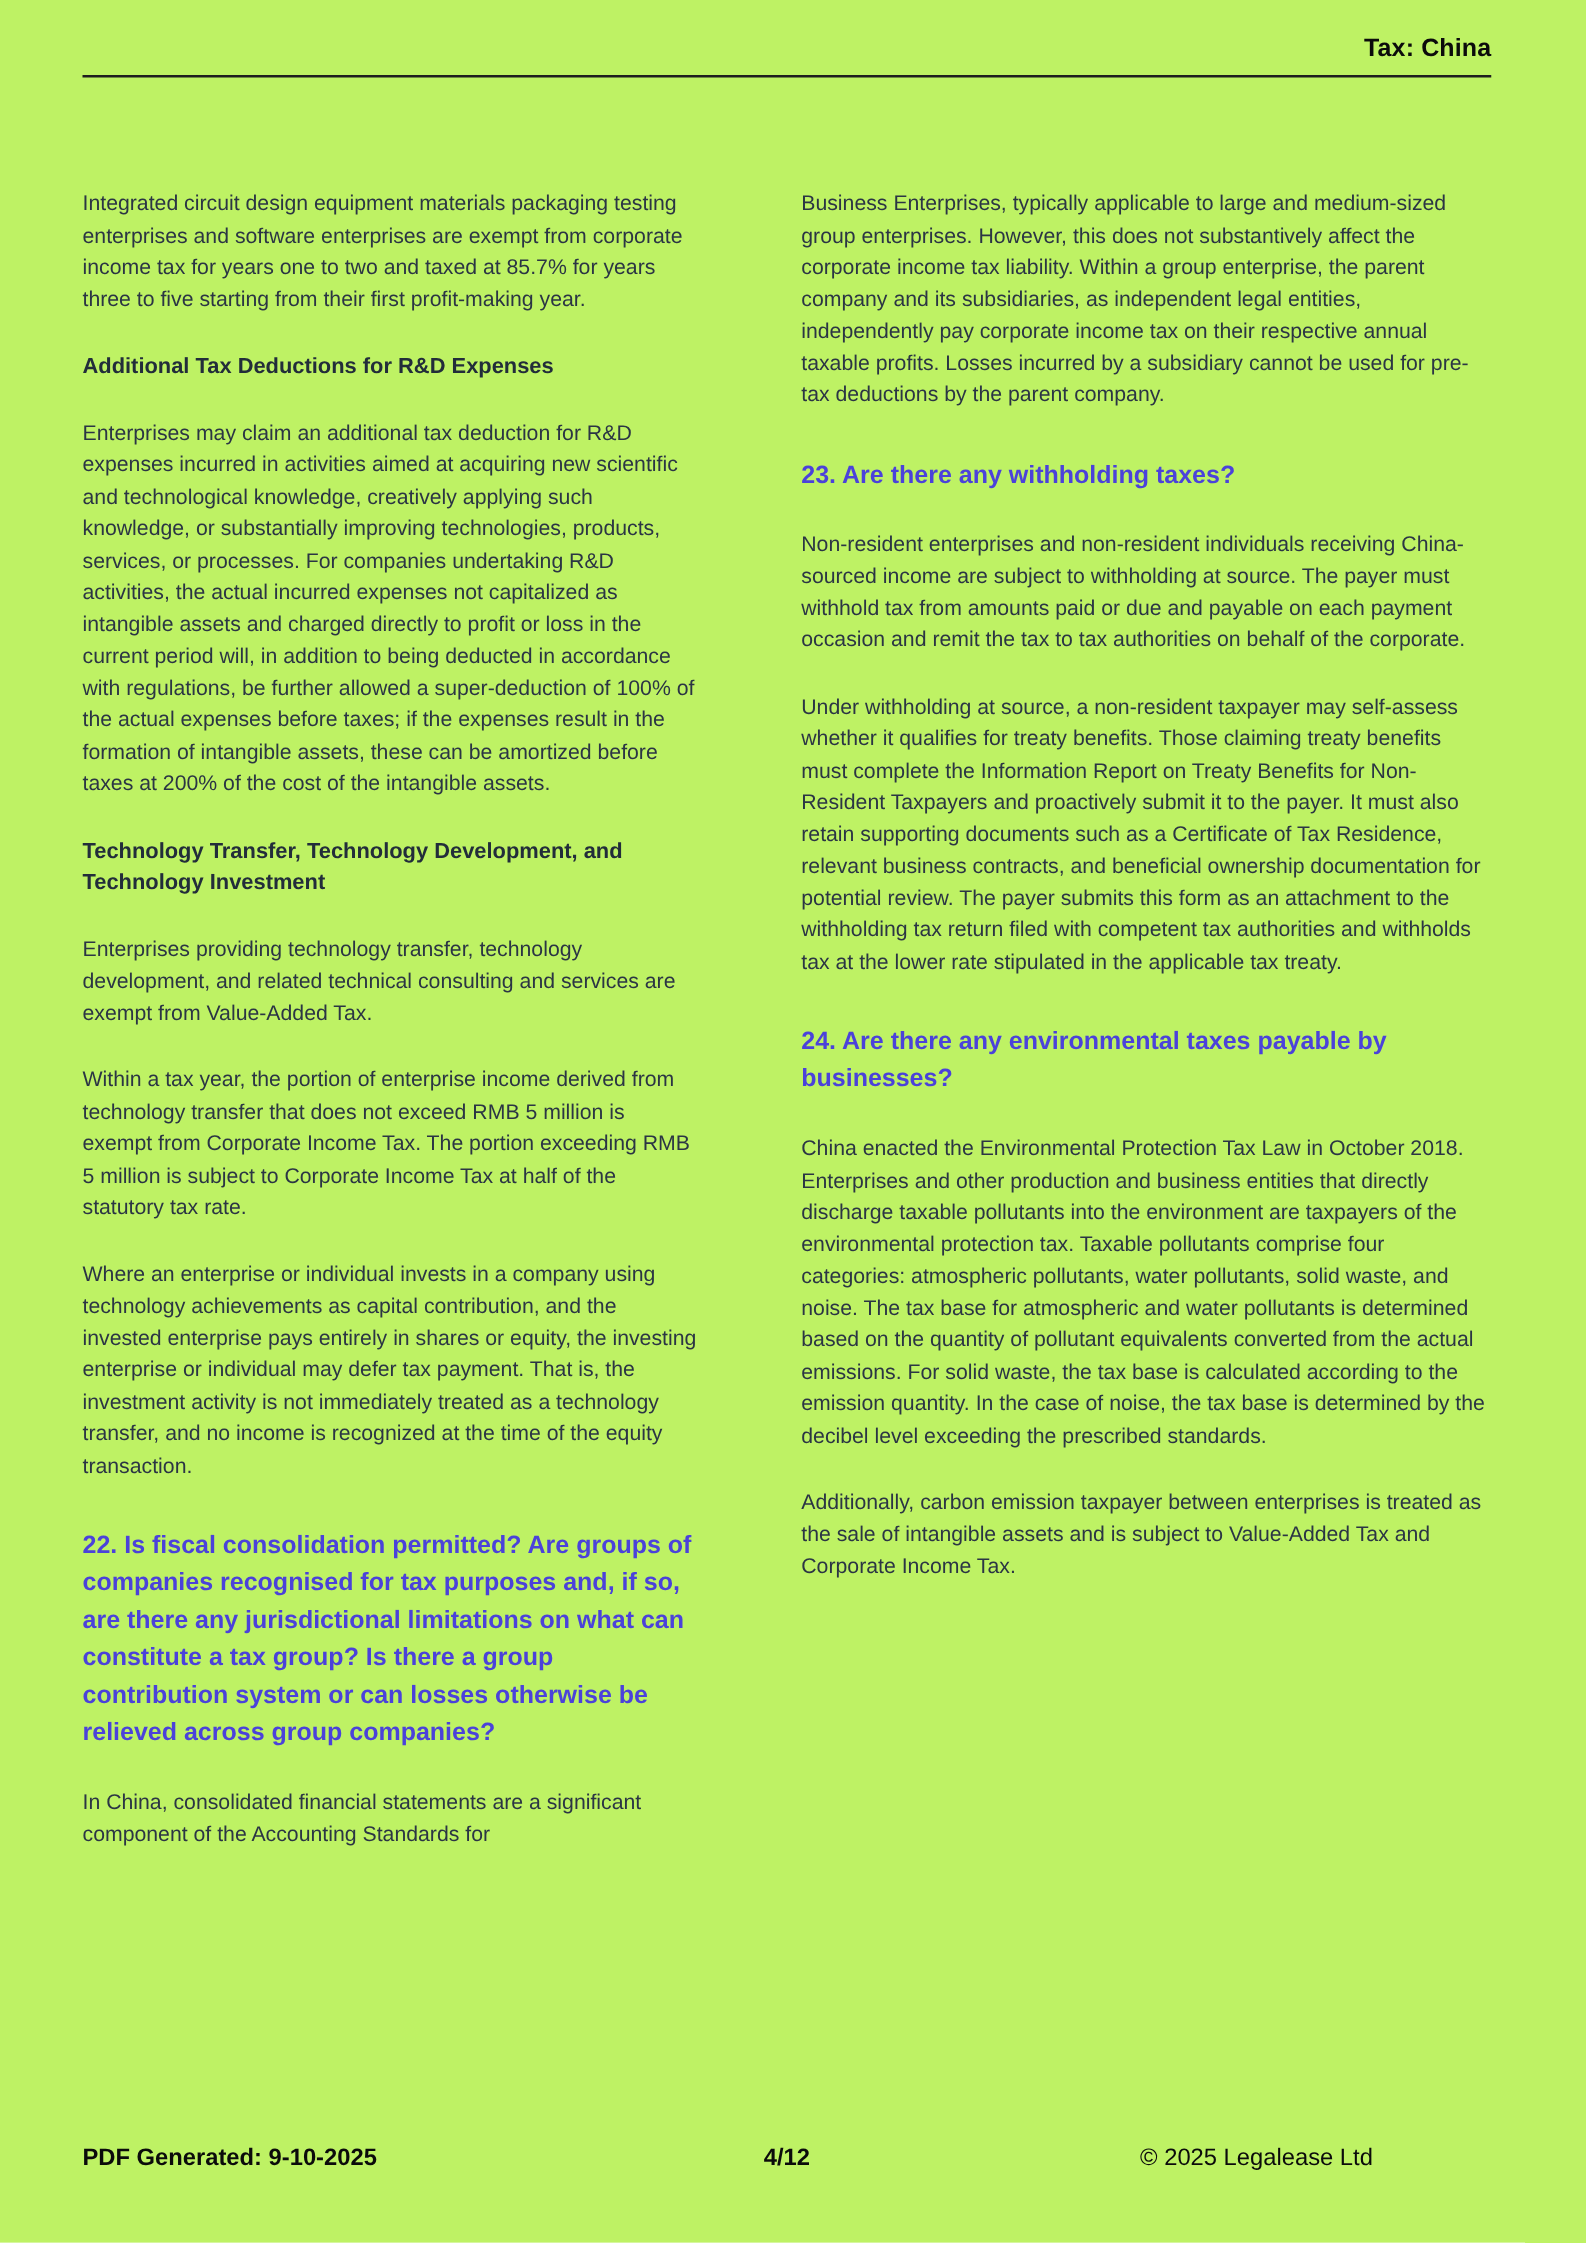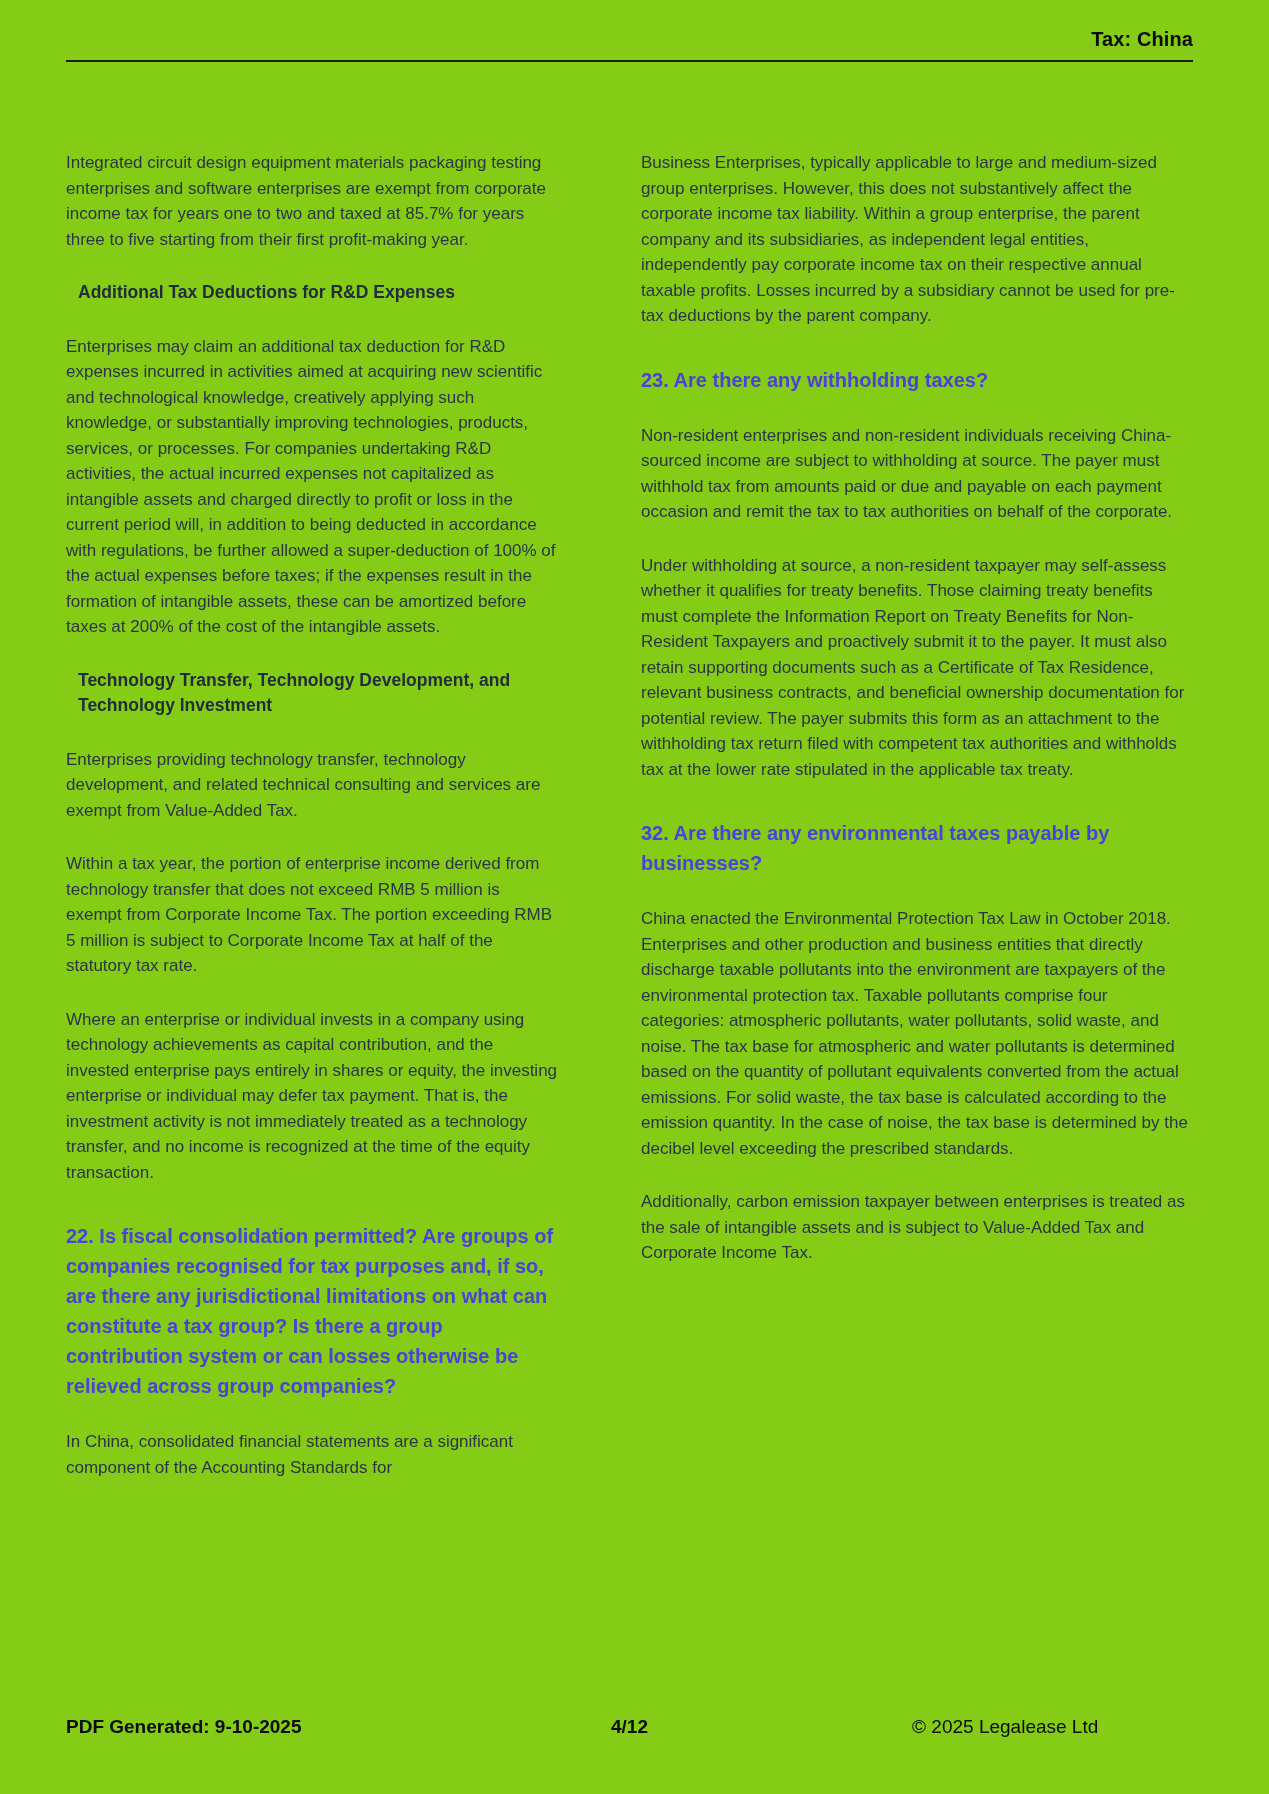--- a/index.html
+++ b/index.html
@@ -8,21 +8,21 @@
     width: 1269px;
     height: 1794px;
     position: relative;
     font-family: "Liberation Sans", "DejaVu Sans", sans-serif;
     color: #2b3544;
     overflow: hidden;
   }
   .page {
     position: absolute;
     inset: 0;
-    background: #84cc16;
+    background: #bef264;
   }
   .header {
     position: absolute;
     left: 66px;
     right: 76px;
     top: 0;
     height: 62px;
     border-bottom: 2px solid #1e1e1e;
     display: flex;
     justify-content: flex-end;
@@ -49,21 +49,21 @@
   .col p.body-p {
     font-size: 17px;
     line-height: 25.5px;
     margin: 0 0 28px 0;
     color: #2b3544;
   }
   .col h3.subhead {
     font-size: 17.5px;
     line-height: 25.5px;
     font-weight: 700;
-    margin: 6px 0 28px 12px;
+    margin: 6px 0 28px 0;
     color: #222d3a;
   }
   .col h2.question {
     font-size: 20px;
     line-height: 30px;
     font-weight: 700;
     margin: 36px 0 28px 0;
     color: var(--accent, #4b42da);
   }
   .footer {
@@ -99,21 +99,21 @@
         <p class="body-p">Within a tax year, the portion of enterprise income derived from technology transfer that does not exceed RMB 5 million is exempt from Corporate Income Tax. The portion exceeding RMB 5 million is subject to Corporate Income Tax at half of the statutory tax rate.</p>
         <p class="body-p">Where an enterprise or individual invests in a company using technology achievements as capital contribution, and the invested enterprise pays entirely in shares or equity, the investing enterprise or individual may defer tax payment. That is, the investment activity is not immediately treated as a technology transfer, and no income is recognized at the time of the equity transaction.</p>
         <h2 class="question">22. Is fiscal consolidation permitted? Are groups of companies recognised for tax purposes and, if so, are there any jurisdictional limitations on what can constitute a tax group? Is there a group contribution system or can losses otherwise be relieved across group companies?</h2>
         <p class="body-p">In China, consolidated financial statements are a significant component of the Accounting Standards for</p>
       </div>
     <div class="col col-right">
         <p class="body-p">Business Enterprises, typically applicable to large and medium-sized group enterprises. However, this does not substantively affect the corporate income tax liability. Within a group enterprise, the parent company and its subsidiaries, as independent legal entities, independently pay corporate income tax on their respective annual taxable profits. Losses incurred by a subsidiary cannot be used for pre-tax deductions by the parent company.</p>
         <h2 class="question">23. Are there any withholding taxes?</h2>
         <p class="body-p">Non-resident enterprises and non-resident individuals receiving China-sourced income are subject to withholding at source. The payer must withhold tax from amounts paid or due and payable on each payment occasion and remit the tax to tax authorities on behalf of the corporate.</p>
         <p class="body-p">Under withholding at source, a non-resident taxpayer may self-assess whether it qualifies for treaty benefits. Those claiming treaty benefits must complete the Information Report on Treaty Benefits for Non-Resident Taxpayers and proactively submit it to the payer. It must also retain supporting documents such as a Certificate of Tax Residence, relevant business contracts, and beneficial ownership documentation for potential review. The payer submits this form as an attachment to the withholding tax return filed with competent tax authorities and withholds tax at the lower rate stipulated in the applicable tax treaty.</p>
-        <h2 class="question">32. Are there any environmental taxes payable by businesses?</h2>
+        <h2 class="question">24. Are there any environmental taxes payable by businesses?</h2>
         <p class="body-p">China enacted the Environmental Protection Tax Law in October 2018. Enterprises and other production and business entities that directly discharge taxable pollutants into the environment are taxpayers of the environmental protection tax. Taxable pollutants comprise four categories: atmospheric pollutants, water pollutants, solid waste, and noise. The tax base for atmospheric and water pollutants is determined based on the quantity of pollutant equivalents converted from the actual emissions. For solid waste, the tax base is calculated according to the emission quantity. In the case of noise, the tax base is determined by the decibel level exceeding the prescribed standards.</p>
         <p class="body-p">Additionally, carbon emission taxpayer between enterprises is treated as the sale of intangible assets and is subject to Value-Added Tax and Corporate Income Tax.</p>
       </div>
   </div>
 
   <div class="footer">
     <div class="f-left">PDF Generated: 9-10-2025</div>
     <div class="f-center">4/12</div>
     <div class="f-right">© 2025 Legalease Ltd</div>
   </div>

